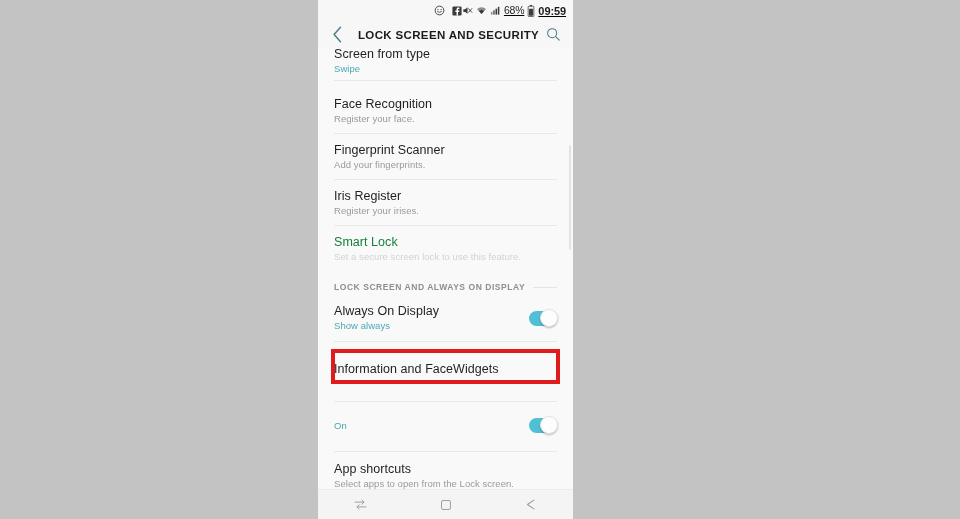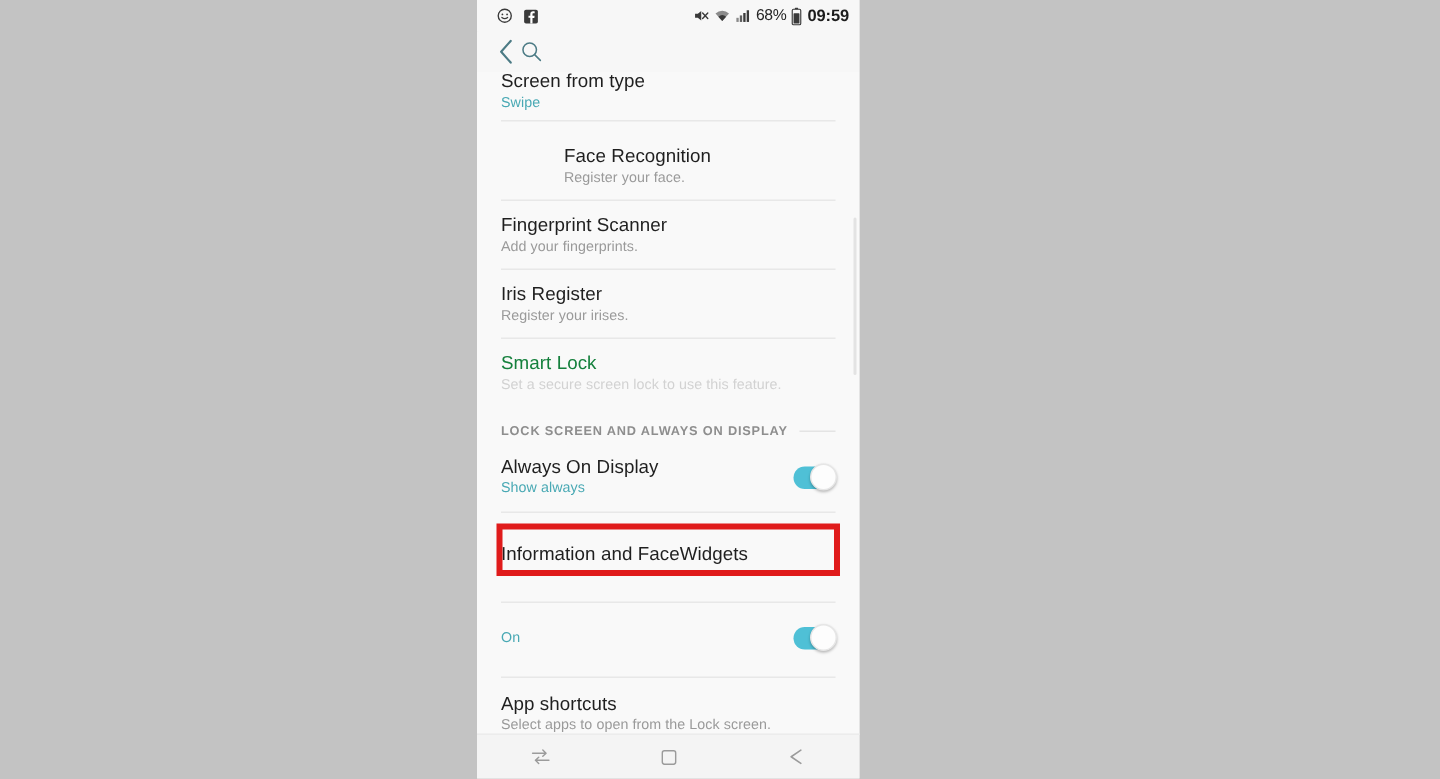--- a/index.html
+++ b/index.html
@@ -17,22 +17,22 @@
     background:#f7f7f7;overflow:hidden;
   }
   .phone:before{ 
     content:"";position:absolute;left:0;top:0;width:1px;height:100%;
     background:rgba(0,0,0,.05);
   }
 
   
   .statusbar{
     position:relative;height:21px;background:#f7f7f7;
-    display:flex;align-items:center;justify-content:space-between;
-    padding:0 7px 0 13px;box-sizing:border-box;
+    display:flex;align-items:center;justify-content:flex-end;
+    padding:0 7px 0 13px;box-sizing:border-box;text-decoration:underline;
   }
   .sb-left{display:flex;align-items:center;gap:7px;}
   .sb-right{display:flex;align-items:center;gap:3px;}
   .sb-icon{display:inline-flex;align-items:center;}
   .sb-text{font-size:10.5px;color:#262626;letter-spacing:-.2px;line-height:1;}
   .sb-time{font-size:11px;color:#1c1c1c;font-weight:600;letter-spacing:-.1px;}
 
   
   .appbar{
     position:relative;height:27px;background:#f7f7f7;
@@ -62,21 +62,21 @@
     font-size:9.5px;color:#9a9a9a;line-height:12px;margin-top:1px;letter-spacing:.05px;
   }
   .row-sub.accent{color:#49a9b4;}
   .row.disabled .row-title{color:#15803d;}
   .row.disabled .row-sub{color:#d2d2d2;}
   .divider{height:1px;background:#e8e8e8;margin:0 16px;}
 
   
   .r-screenlock{position:absolute;left:0;right:0;top:-6px;height:38px;}
   .d1{position:absolute;left:0;right:0;top:32px;}
-  .r-face{position:absolute;left:0;right:0;top:40px;height:45px;margin-left:42px;}
+  .r-face{position:absolute;left:0;right:0;top:40px;height:45px;}
   .d2{position:absolute;left:0;right:0;top:85px;}
   .r-finger{position:absolute;left:0;right:0;top:86px;height:45px;}
   .d3{position:absolute;left:0;right:0;top:131px;}
   .r-iris{position:absolute;left:0;right:0;top:132px;height:45px;}
   .d4{position:absolute;left:0;right:0;top:177px;}
   .r-smart{position:absolute;left:0;right:0;top:178px;height:45px;}
 
   .section-head{
     position:absolute;left:0;right:0;top:227px;height:24px;
     display:flex;align-items:center;padding:0 16px;box-sizing:border-box;
@@ -182,20 +182,21 @@
         <span class="sb-time">09:59</span>
       </div>
     </div>
 
     <div class="appbar">
       <span class="backbtn">
         <svg width="11" height="17" viewBox="0 0 12 20">
           <path d="M9.5 1.5 2 10l7.5 8.5" fill="none" stroke="#4c7b85" stroke-width="1.7" stroke-linecap="round" stroke-linejoin="round"></path>
         </svg>
       </span>
+      <span class="appbar-title">LOCK SCREEN AND SECURITY</span>
       <span class="searchbtn">
         <svg width="15" height="15" viewBox="0 0 22 22">
           <circle cx="9" cy="9" r="6.6" fill="none" stroke="#4c7b85" stroke-width="1.5"></circle>
           <line x1="13.8" y1="13.8" x2="19.4" y2="19.4" stroke="#4c7b85" stroke-width="1.5" stroke-linecap="round"></line>
         </svg>
       </span>
     </div>
 
     <div class="listwrap">
 

